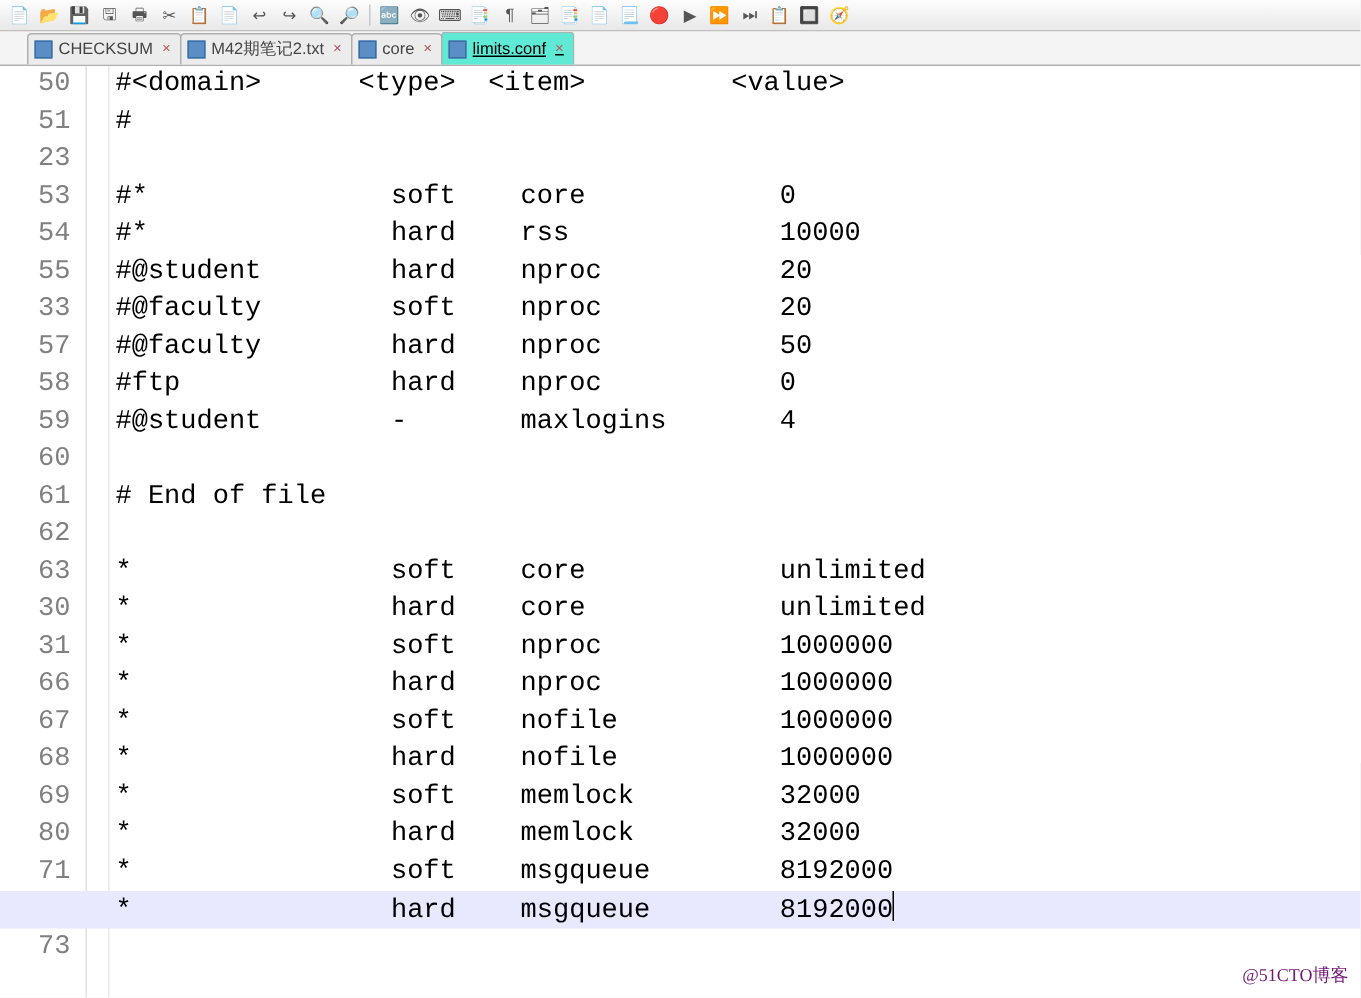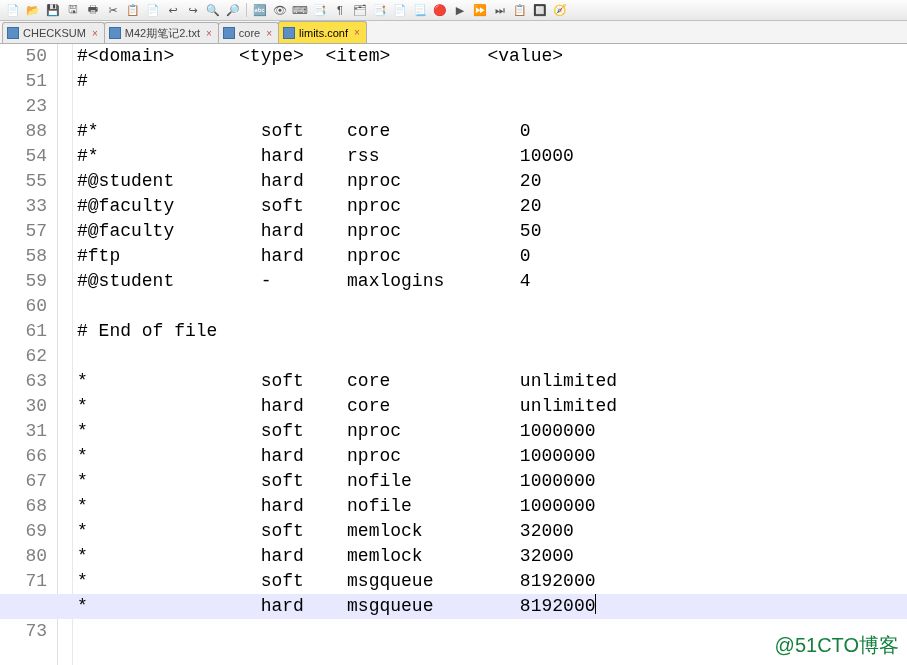--- a/index.html
+++ b/index.html
@@ -39,45 +39,46 @@
     width: 1px;
     height: 14px;
     background: #c8c8c8;
     margin: 0 2px;
   }
   .tabbar {
     height: 22px;
     background: #f4f4f4;
     border-bottom: 1px solid #b0b0b0;
     display: flex;
-    align-items: flex-end;
-    padding-left: 2px;
+    align-items: center;
+    padding-left: 18px;
     gap: 0;
   }
   .tab {
     height: 20px;
     padding: 0 6px 0 4px;
     border: 1px solid #b0b0b0;
     border-bottom: none;
     background: #ececec;
     display: flex;
     align-items: center;
     gap: 4px;
     font-size: 11px;
     color: #444;
     border-top-left-radius: 3px;
     border-top-right-radius: 3px;
     margin-right: -1px;
     position: relative;
   }
   .tab.active {
-    background: #fde047;
+    background: #5eead4;
     color: #000;
     z-index: 2;
     height: 21px;
+    text-decoration: underline;
   }
   .tab .file-ico {
     width: 12px;
     height: 12px;
     background: #5b8ec4;
     border: 1px solid #3a6ea5;
     display: inline-block;
     box-sizing: border-box;
   }
   .tab .close {
@@ -136,23 +137,23 @@
     display:inline-block;
     width:1px;
     height:20px;
     background:#000;
     vertical-align: -3px;
   }
   .watermark {
     position: absolute;
     right: 8px;
     bottom: 6px;
-    color: #15803d;
-    font-size: 20px;
-    font-family: Liberation Sans, sans-serif;
+    color: #701a75;
+    font-size: 12px;
+    font-family: Liberation Serif, serif;
     z-index: 10;
   }
 </style>
 </head>
 <body>
 
 <div class="toolbar" id="toolbar">
     <span class="tb-btn">📄</span>
     <span class="tb-btn">📂</span>
     <span class="tb-btn">💾</span>
@@ -205,21 +206,21 @@
       <span>limits.conf</span>
       <span class="close">×</span>
     </div>
   </div>
 
 <div class="editor-wrap">
   <div class="gutter" id="gutter">
       <div>50</div>
       <div>51</div>
       <div>23</div>
-      <div>88</div>
+      <div>53</div>
       <div>54</div>
       <div>55</div>
       <div>33</div>
       <div>57</div>
       <div>58</div>
       <div>59</div>
       <div>60</div>
       <div>61</div>
       <div>62</div>
       <div>63</div>

